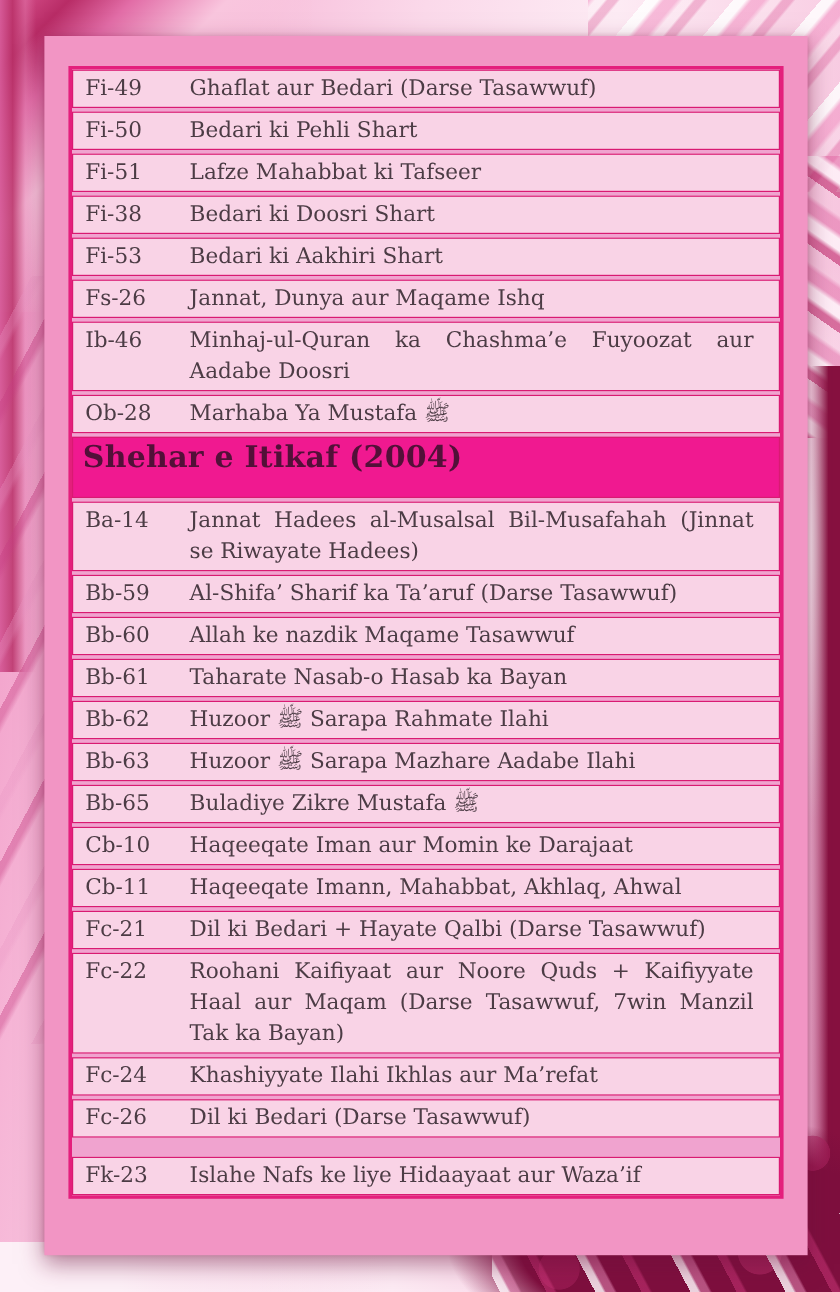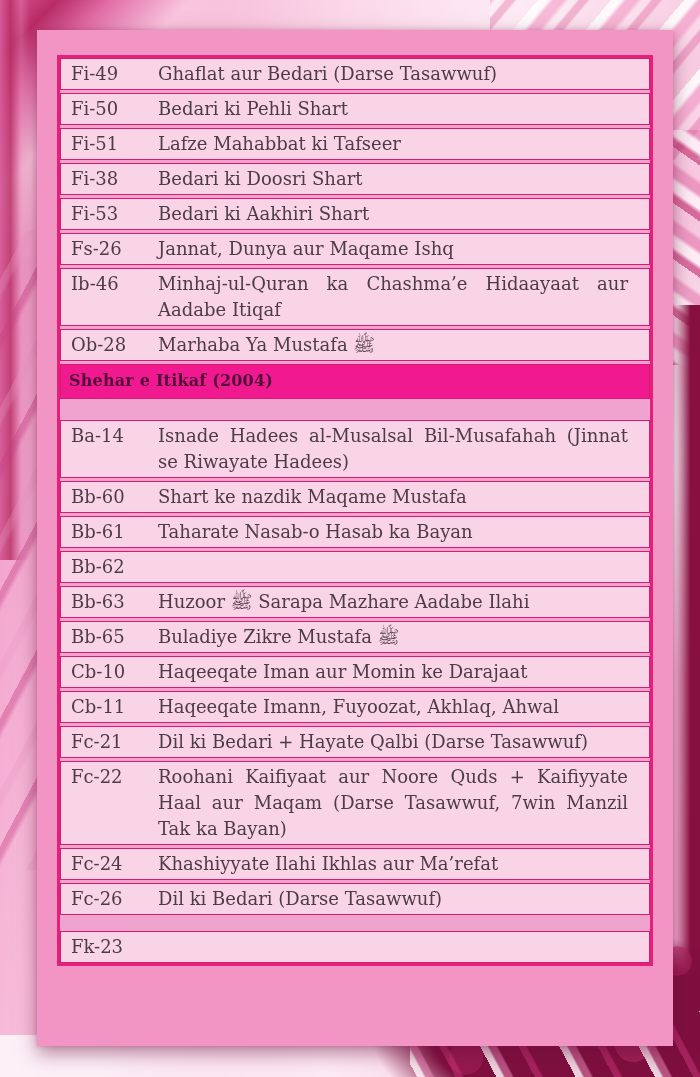--- a/index.html
+++ b/index.html
@@ -86,24 +86,24 @@
     flex:none;width:97px;padding-left:10px;box-sizing:border-box;
     font-size:18px;line-height:26px;
   }
   .title{
     flex:1;padding-right:21px;
     font-size:18px;line-height:26px;text-align:justify;
   }
   .section-row{
     background:var(--section-bg);
     border:1.5px solid var(--row-border);
-    margin-bottom:21px;
-    padding:3px 8px 4px 8px;
+    margin-bottom:3px;
+    padding:3px 8px 20px 8px;
     color:var(--section-text);
-    font-weight:bold;font-size:16px;line-height:26px;
+    font-weight:bold;font-size:25px;line-height:26px;
     letter-spacing:0.2px;
   }
 </style>
 </head>
 <body>
 
 <div class="stage">
   <div class="decor beams-tl"></div>
   <div class="decor edge-left"></div>
   <div class="decor streaks-left"></div>
@@ -135,72 +135,78 @@
         <div class="row">
           <div class="code">Fi-53</div>
           <div class="title">Bedari ki Aakhiri Shart</div>
         </div>
         <div class="row">
           <div class="code">Fs-26</div>
           <div class="title">Jannat, Dunya aur Maqame Ishq</div>
         </div>
         <div class="row">
           <div class="code">Ib-46</div>
-          <div class="title">Minhaj-ul-Quran ka Chashma’e Hidaayaat aur Aadabe Itiqaf</div>
+          <div class="title">Minhaj-ul-Quran ka Chashma’e Fuyoozat aur Aadabe Doosri</div>
         </div>
         <div class="row">
           <div class="code">Ob-28</div>
           <div class="title">Marhaba Ya Mustafa ﷺ</div>
         </div>
         <div class="section-row">Shehar e Itikaf (2004)</div>
         <div class="row">
           <div class="code">Ba-14</div>
-          <div class="title">Isnade Hadees al-Musalsal Bil-Musafahah (Jinnat se Riwayate Hadees)</div>
+          <div class="title">Jannat Hadees al-Musalsal Bil-Musafahah (Jinnat se Riwayate Hadees)</div>
+        </div>
+        <div class="row">
+          <div class="code">Bb-59</div>
+          <div class="title">Al-Shifa’ Sharif ka Ta’aruf (Darse Tasawwuf)</div>
         </div>
         <div class="row">
           <div class="code">Bb-60</div>
-          <div class="title">Shart ke nazdik Maqame Mustafa</div>
+          <div class="title">Allah ke nazdik Maqame Tasawwuf</div>
         </div>
         <div class="row">
           <div class="code">Bb-61</div>
           <div class="title">Taharate Nasab-o Hasab ka Bayan</div>
         </div>
         <div class="row">
           <div class="code">Bb-62</div>
+          <div class="title">Huzoor ﷺ Sarapa Rahmate Ilahi</div>
         </div>
         <div class="row">
           <div class="code">Bb-63</div>
           <div class="title">Huzoor ﷺ Sarapa Mazhare Aadabe Ilahi</div>
         </div>
         <div class="row">
           <div class="code">Bb-65</div>
           <div class="title">Buladiye Zikre Mustafa ﷺ</div>
         </div>
         <div class="row">
           <div class="code">Cb-10</div>
           <div class="title">Haqeeqate Iman aur Momin ke Darajaat</div>
         </div>
         <div class="row">
           <div class="code">Cb-11</div>
-          <div class="title">Haqeeqate Imann, Fuyoozat, Akhlaq, Ahwal</div>
+          <div class="title">Haqeeqate Imann, Mahabbat, Akhlaq, Ahwal</div>
         </div>
         <div class="row">
           <div class="code">Fc-21</div>
           <div class="title">Dil ki Bedari + Hayate Qalbi (Darse Tasawwuf)</div>
         </div>
         <div class="row">
           <div class="code">Fc-22</div>
           <div class="title">Roohani Kaifiyaat aur Noore Quds + Kaifiyyate Haal aur Maqam (Darse Tasawwuf, 7win Manzil Tak ka Bayan)</div>
         </div>
         <div class="row">
           <div class="code">Fc-24</div>
           <div class="title">Khashiyyate Ilahi Ikhlas aur Ma’refat</div>
         </div>
         <div class="row">
           <div class="code">Fc-26</div>
           <div class="title">Dil ki Bedari (Darse Tasawwuf)</div>
         </div>
         <div class="row">
           <div class="code">Fk-23</div>
+          <div class="title">Islahe Nafs ke liye Hidaayaat aur Waza’if</div>
         </div>
       </div>
   </div>
 </div>
 
 </body></html>

